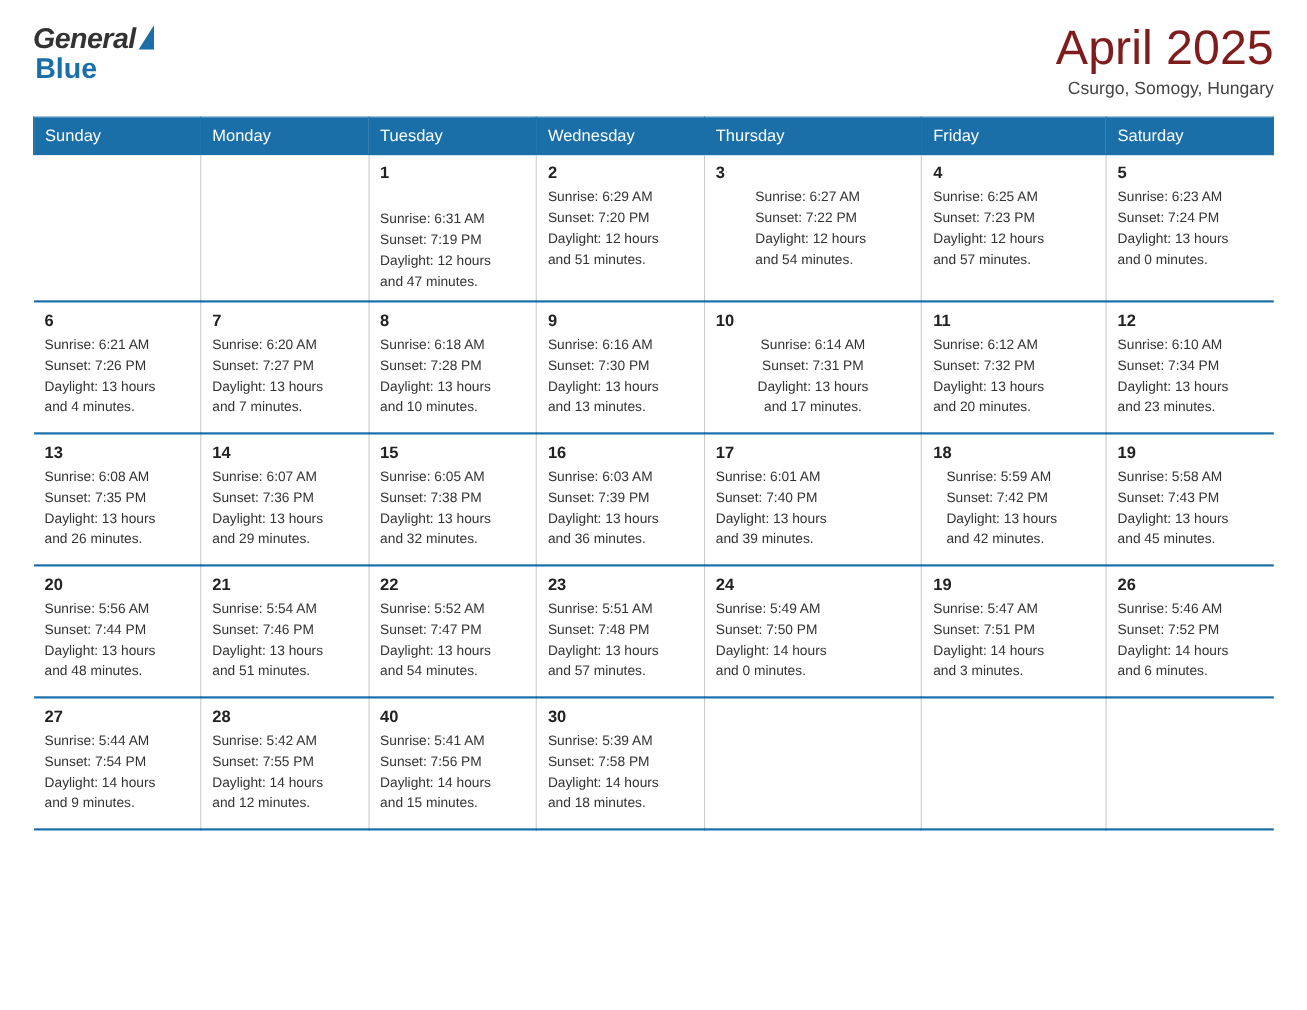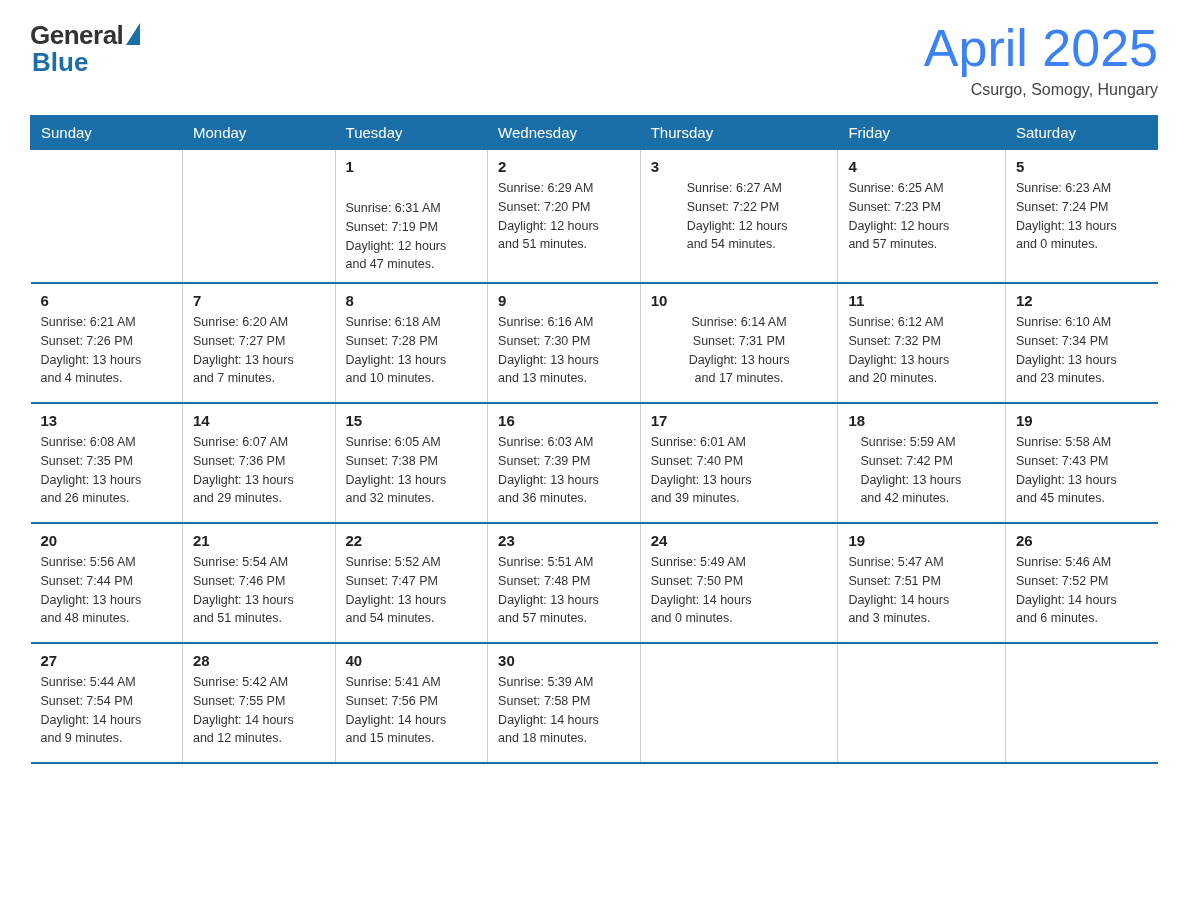--- a/index.html
+++ b/index.html
@@ -23,43 +23,44 @@
     }
     .logo-top {
       display: flex;
       align-items: center;
     }
     .logo-general {
       font-size: 26px;
       font-weight: bold;
       color: #333;
       letter-spacing: -0.5px;
+      font-style: italic;
     }
     .logo-triangle {
       width: 0;
       height: 0;
       border-left: 14px solid transparent;
       border-bottom: 22px solid #1a6fa8;
       margin-left: 3px;
       margin-top: -4px;
     }
     .logo-blue {
       font-size: 26px;
       font-weight: bold;
       color: #1a6fa8;
       margin-top: -4px;
       margin-left: 2px;
     }
     .title-block {
       text-align: right;
     }
     .title-block h1 {
-      font-size: 52px;
+      font-size: 44px;
       font-weight: normal;
-      color: #3b82f6;
+      color: #7f1d1d;
       line-height: 1.1;
     }
     .title-block .location {
       font-size: 16px;
       color: #444;
       margin-top: 4px;
     }
     table {
       width: 100%;
       border-collapse: collapse;

